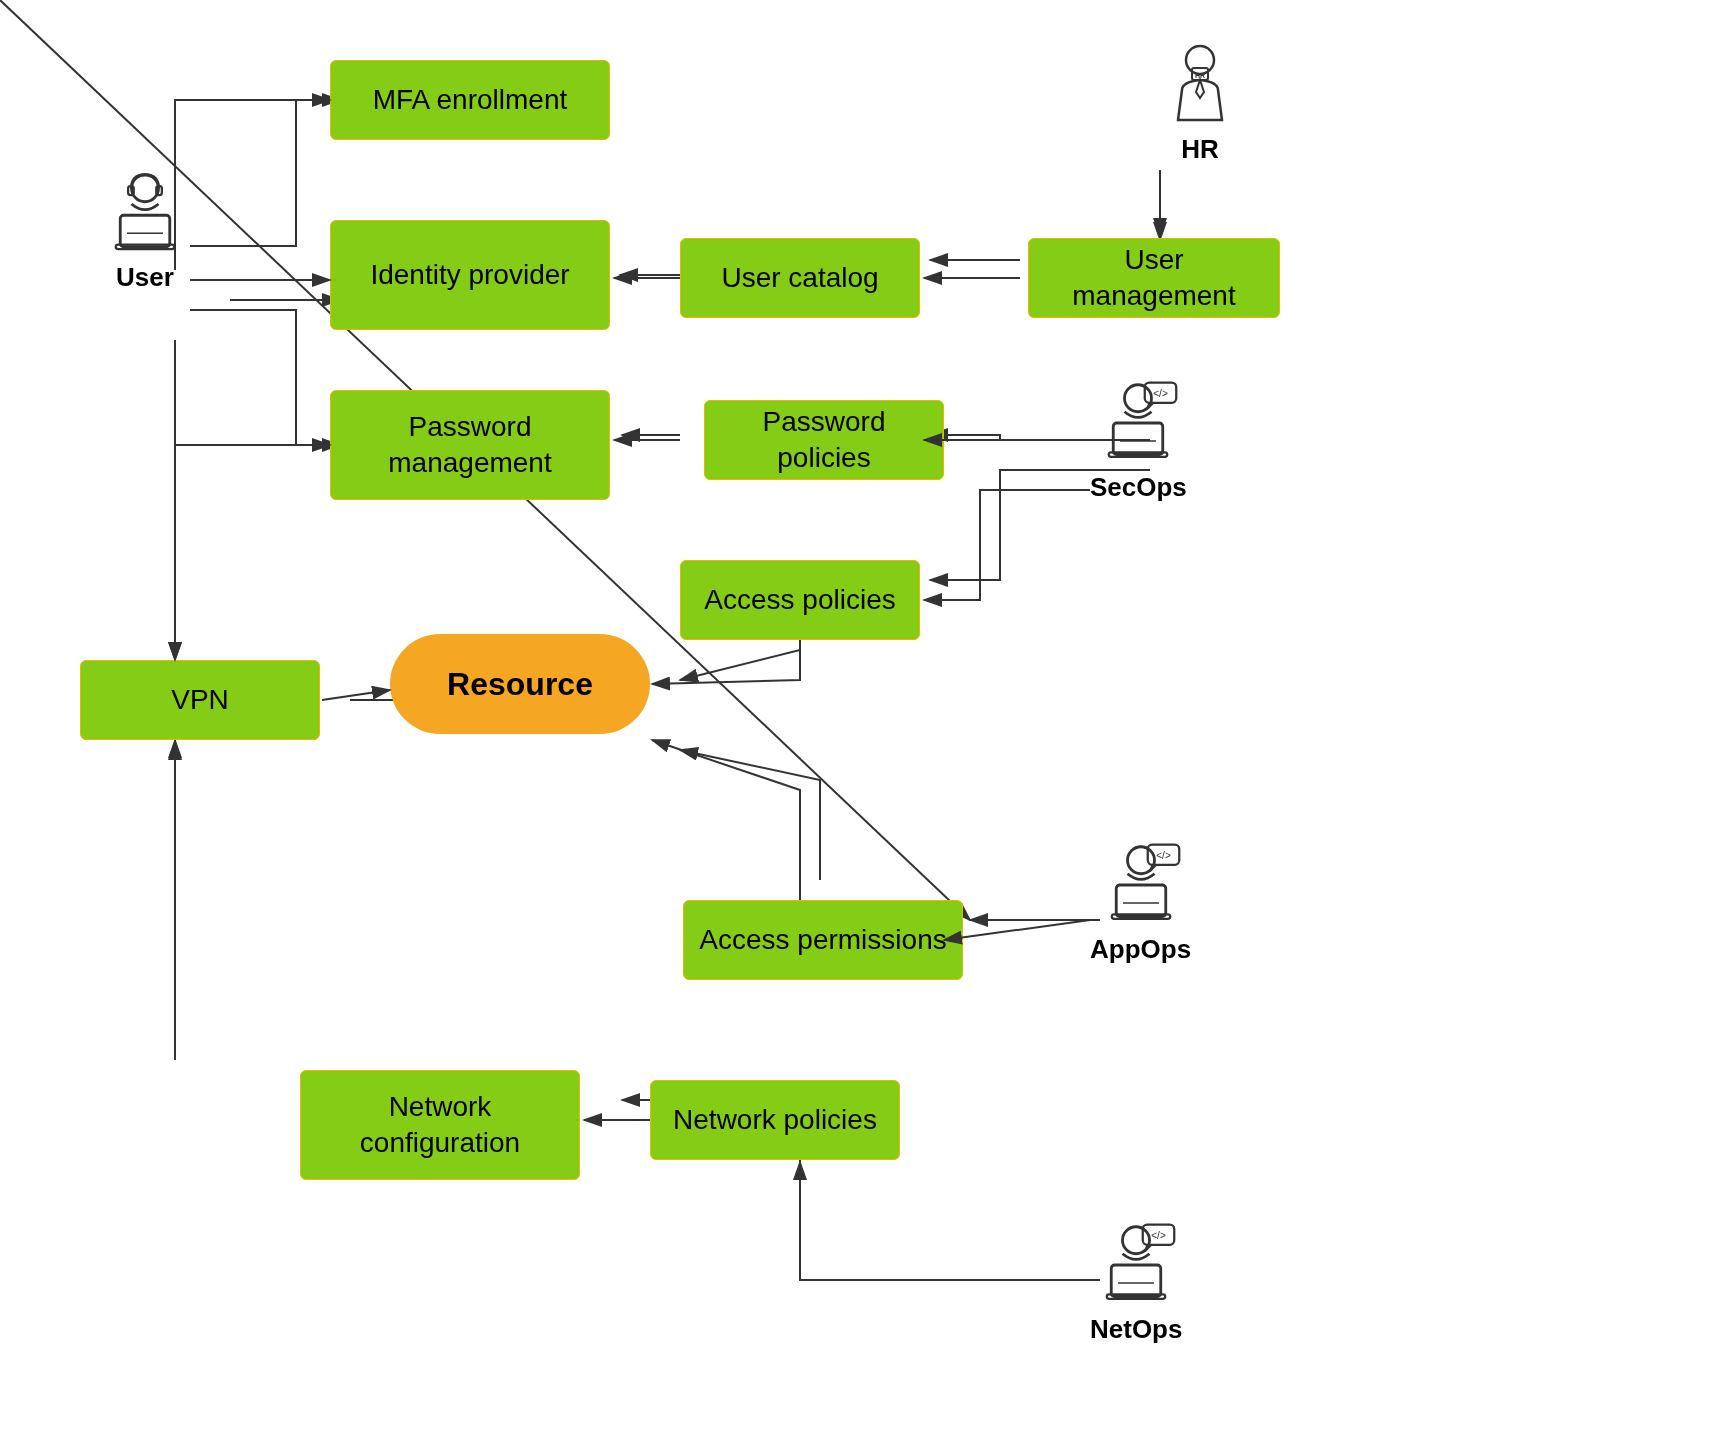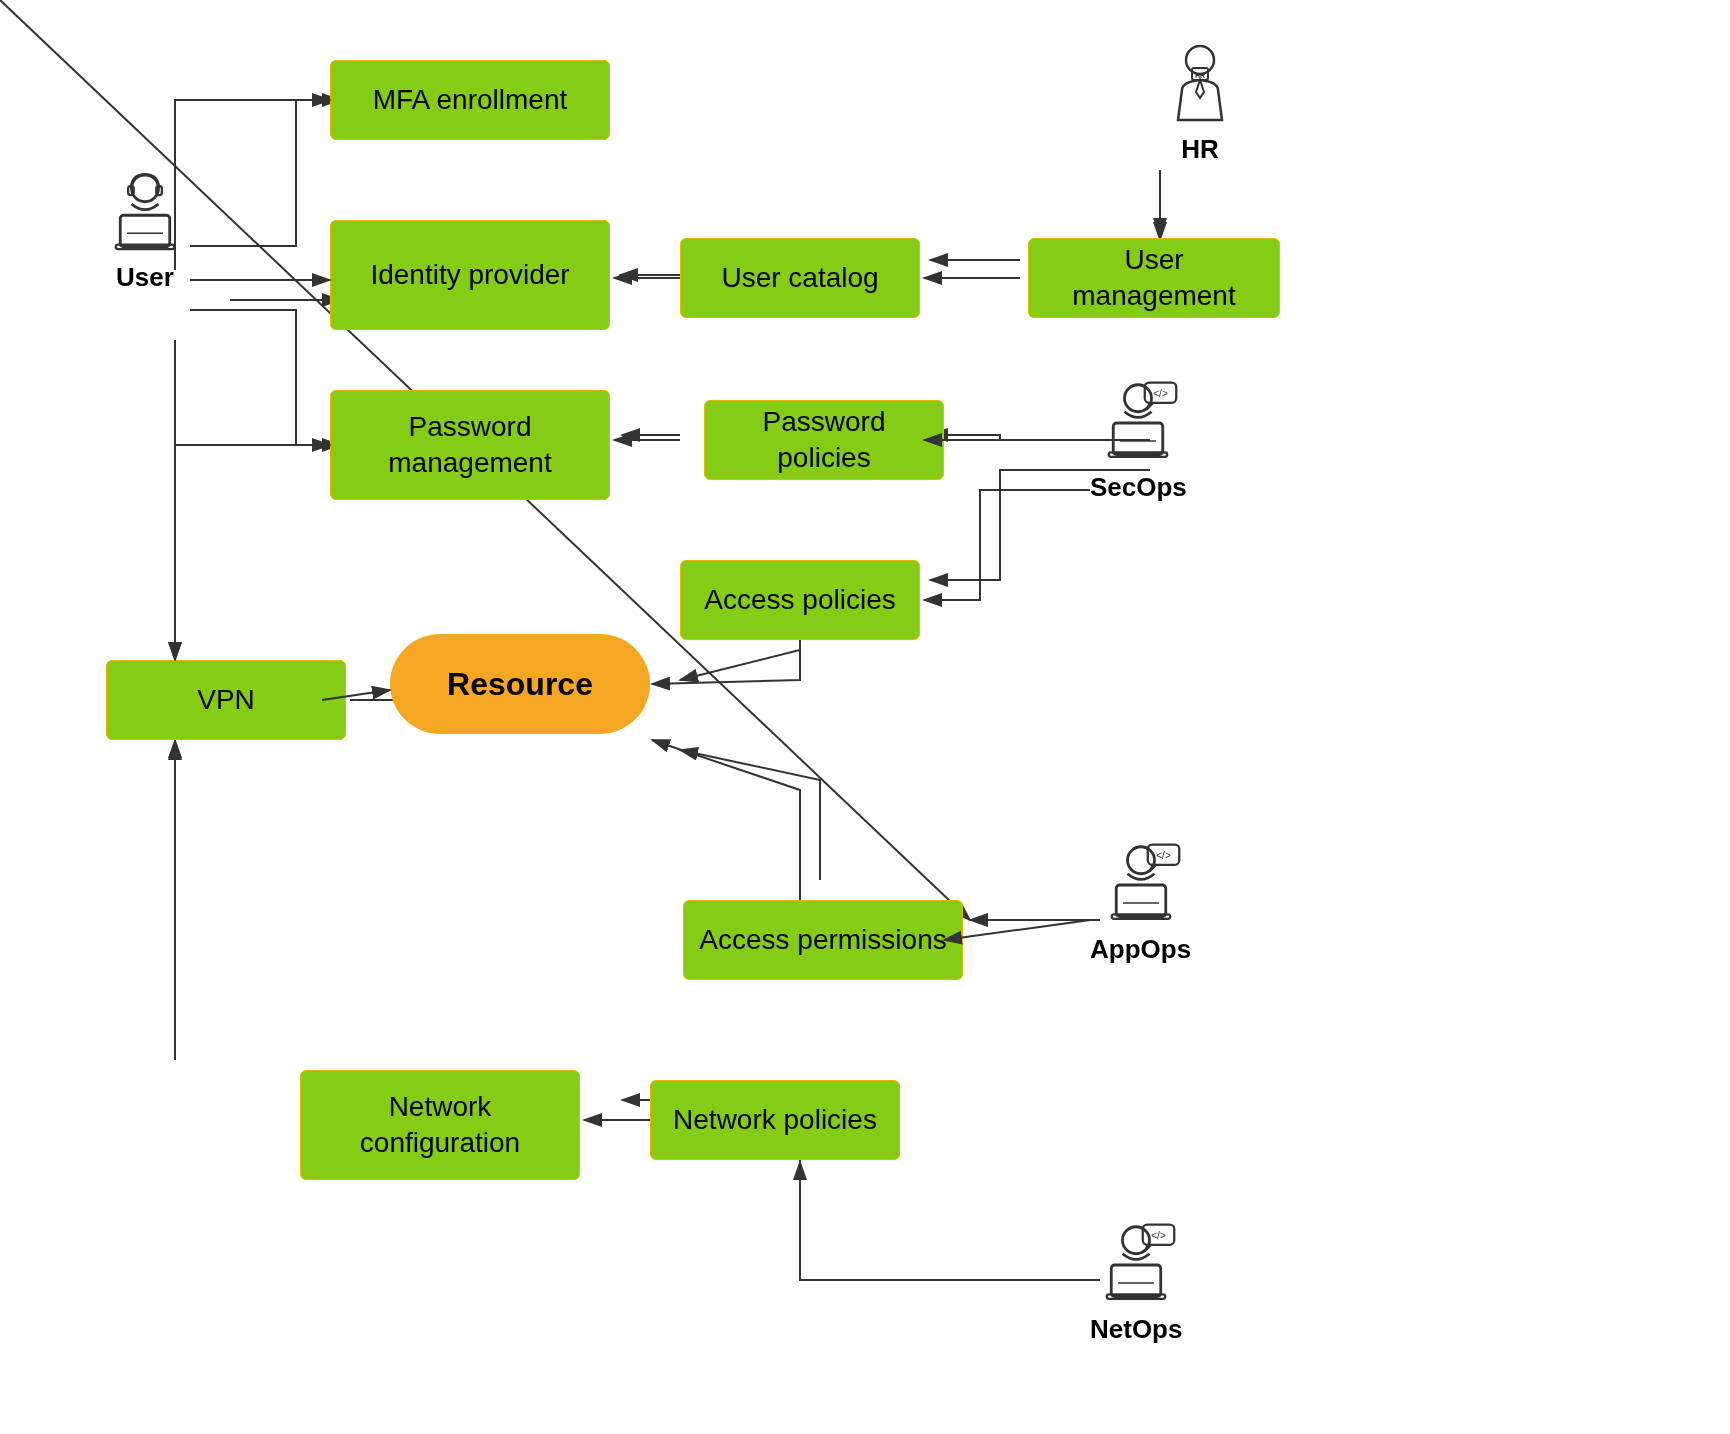--- a/index.html
+++ b/index.html
@@ -140,21 +140,21 @@
   </div>
 
   <div class="box" style="left:680px; top:400px; width:240px; height:80px;margin-left:24px;">
     <span>Password policies</span>
   </div>
 
   <div class="box" style="left:680px; top:560px; width:240px; height:80px;">
     <span>Access policies</span>
   </div>
 
-  <div class="box" style="left:80px; top:660px; width:240px; height:80px;margin-left:26px;">
+  <div class="box" style="left:80px; top:660px; width:240px; height:80px;">
     <span>VPN</span>
   </div>
 
   <div class="box-resource" style="left:390px; top:634px; width:260px; height:100px;">
     <span>Resource</span>
   </div>
 
   <div class="box" style="left:683px; top:900px; width:280px; height:80px;">
     <span>Access permissions</span>
   </div>

